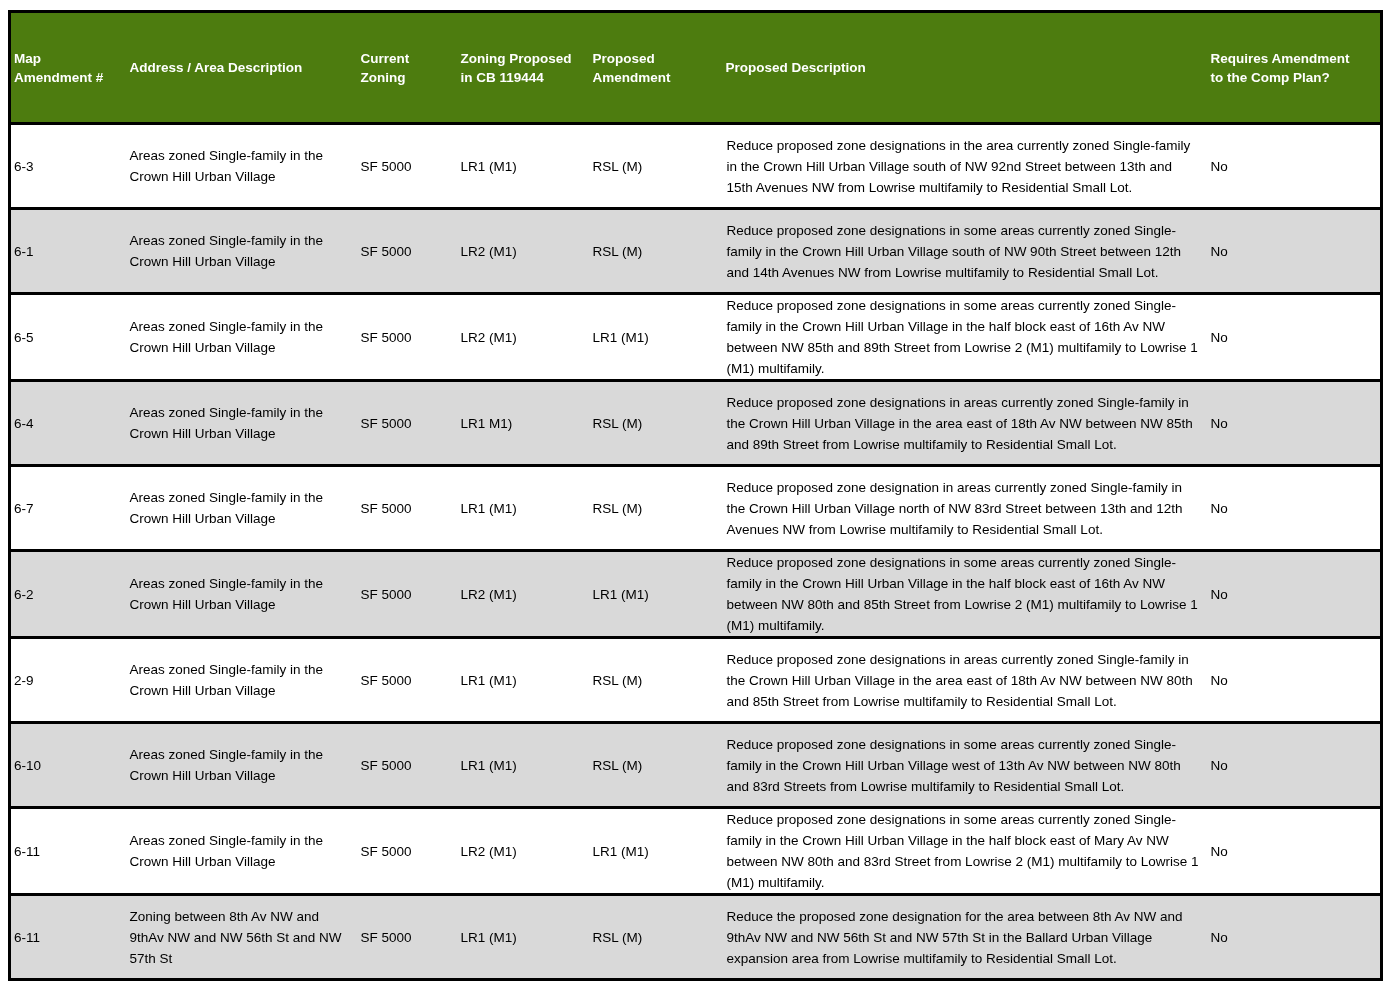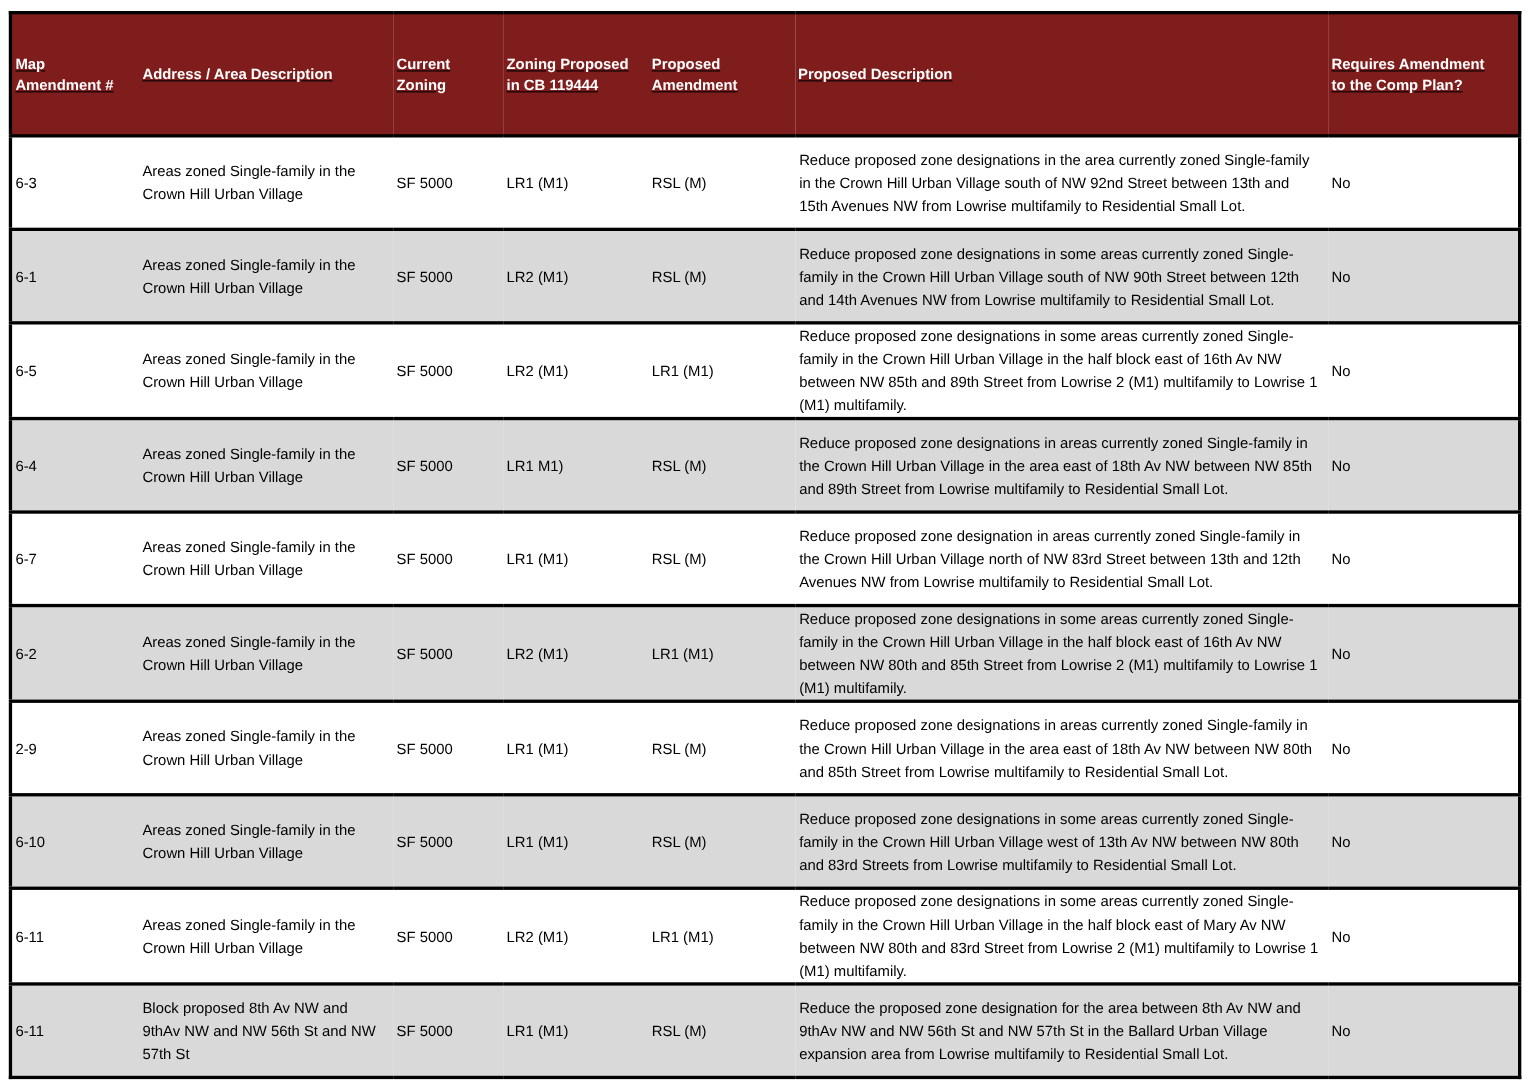--- a/index.html
+++ b/index.html
@@ -17,22 +17,21 @@
     position: absolute;
     left: 8px;
     top: 10px;
     width: 1375px;
     border-collapse: collapse;
     table-layout: fixed;
     border: 3px solid #000000;
   }
   .zoning-table thead tr {
     height: 112px;
-    background: #7f1d1d;
-    text-decoration: underline;
+    background: #4d7c0f;
   }
   .zoning-table th {
     color: #ffffff;
     font-size: 13.5px;
     font-weight: bold;
     text-align: left;
     vertical-align: middle;
     white-space: pre-line;
     line-height: 19px;
     padding: 0 4px 0 3px;
@@ -168,21 +167,21 @@
     <td>6-11</td>
     <td class="col-address">Areas zoned Single-family in the Crown Hill Urban Village</td>
     <td>SF 5000</td>
     <td>LR2 (M1)</td>
     <td>LR1 (M1)</td>
     <td class="col-description">Reduce proposed zone designations in some areas currently zoned Single-family in the Crown Hill Urban Village in the half block east of Mary Av NW between NW 80th and 83rd Street  from Lowrise 2 (M1) multifamily to Lowrise 1 (M1) multifamily.</td>
     <td>No</td>
   </tr>
       <tr>
     <td>6-11</td>
-    <td class="col-address">Block  proposed 8th Av NW and 9thAv NW and NW 56th St and NW 57th St</td>
+    <td class="col-address">Zoning  between 8th Av NW and 9thAv NW and NW 56th St and NW 57th St</td>
     <td>SF 5000</td>
     <td>LR1 (M1)</td>
     <td>RSL (M)</td>
     <td class="col-description">Reduce the proposed zone designation for the area between 8th Av NW and 9thAv NW and NW 56th St and NW 57th St in the Ballard Urban Village expansion area from Lowrise multifamily to Residential Small Lot.</td>
     <td>No</td>
   </tr>
     </tbody>
 </table>
 
 </body></html>

